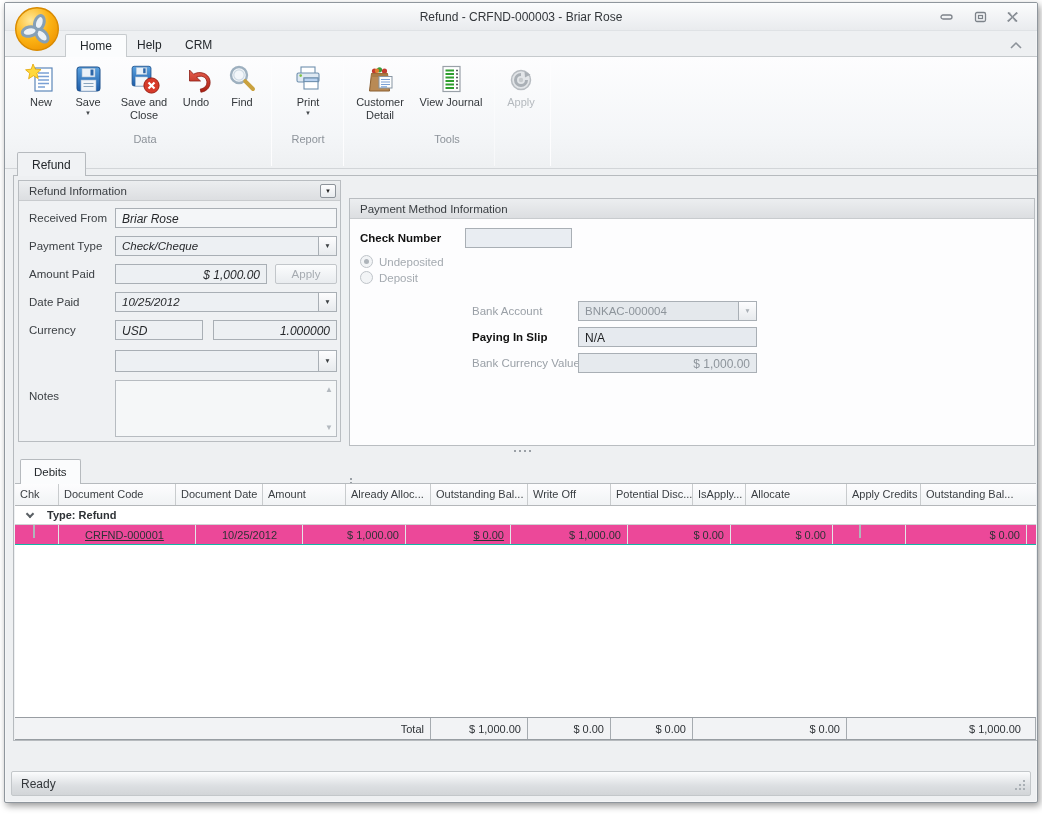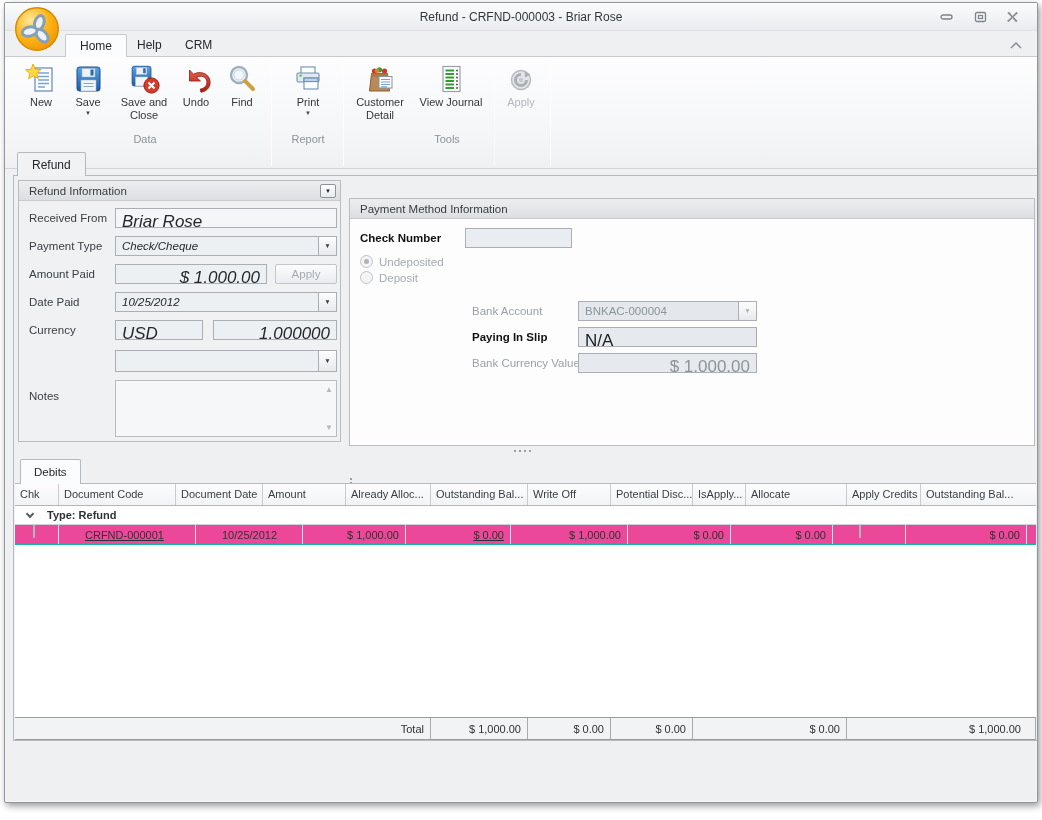--- a/index.html
+++ b/index.html
@@ -50,21 +50,21 @@
   #panel-refund  { left:4px;  top:4px; width:323px; height:262px; }
   #panel-payment { left:335px; top:4px; width:686px; height:248px; background:#fdfdfe;margin-top:18px; }
   .collapse-btn { position:absolute; right:4px; top:3px; width:16px; height:14px;
                   background:linear-gradient(#fdfdfe,#e8ebee); border:1px solid #8d939a; border-radius:2px;
                   font-size:6px; color:#222; text-align:center; line-height:12px; }
 
   .flabel { position:absolute; font-size:11.5px; color:#3c4044; }
   .flabel.gray { color:#9aa0a7; }
   .flabel.bold { font-weight:bold; color:#111; }
   .field { position:absolute; height:20px; background:#edf0f3; border:1px solid #a9afb5;
-           font-size:17px; color:#26282b; padding:3px 6px 0; overflow:hidden; white-space:nowrap; }
+           font-size:12px; color:#26282b; padding:3px 6px 0; overflow:hidden; white-space:nowrap; }
   .field.white { background:#f4f6f8; }
   .field.dis   { background:#e6eaee; color:#8d949b; }
   .field.r { text-align:right; }
   .i { font-style:italic; }
   .combo { position:absolute; height:20px; border:1px solid #a9afb5; background:#edf0f3; display:flex; }
   .combo .cv { flex:1; font-size:11.5px; color:#26282b; padding:3px 6px 0; overflow:hidden; white-space:nowrap; }
   .combo .cb { width:18px; border-left:1px solid #a9afb5; background:linear-gradient(#fdfdfe,#e7eaed);
                text-align:center; font-size:6.5px; color:#3c4043; line-height:18px; }
   .combo.dis { background:#e4e8ec; }
   .combo.dis .cv { color:#8d949b; }
@@ -455,14 +455,23 @@
         <div class="num tick">$ 0.00</div>
         <div class="num tick">$ 0.00</div>
         <div></div>
         <div class="num tick">$ 0.00</div>
         <div></div>
         <div class="num tick" style="padding-right:14px;">$ 1,000.00</div>
       </div>
     </div>
   </div>
 
+  <div id="statusbar">
+    <span>Ready</span>
+    <span class="grip" style="right:5px; bottom:5px;"></span>
+    <span class="grip" style="right:9px; bottom:5px;"></span>
+    <span class="grip" style="right:13px; bottom:5px;"></span>
+    <span class="grip" style="right:5px; bottom:9px;"></span>
+    <span class="grip" style="right:9px; bottom:9px;"></span>
+    <span class="grip" style="right:5px; bottom:13px;"></span>
+  </div>
 
 </div>
 
 </body></html>

